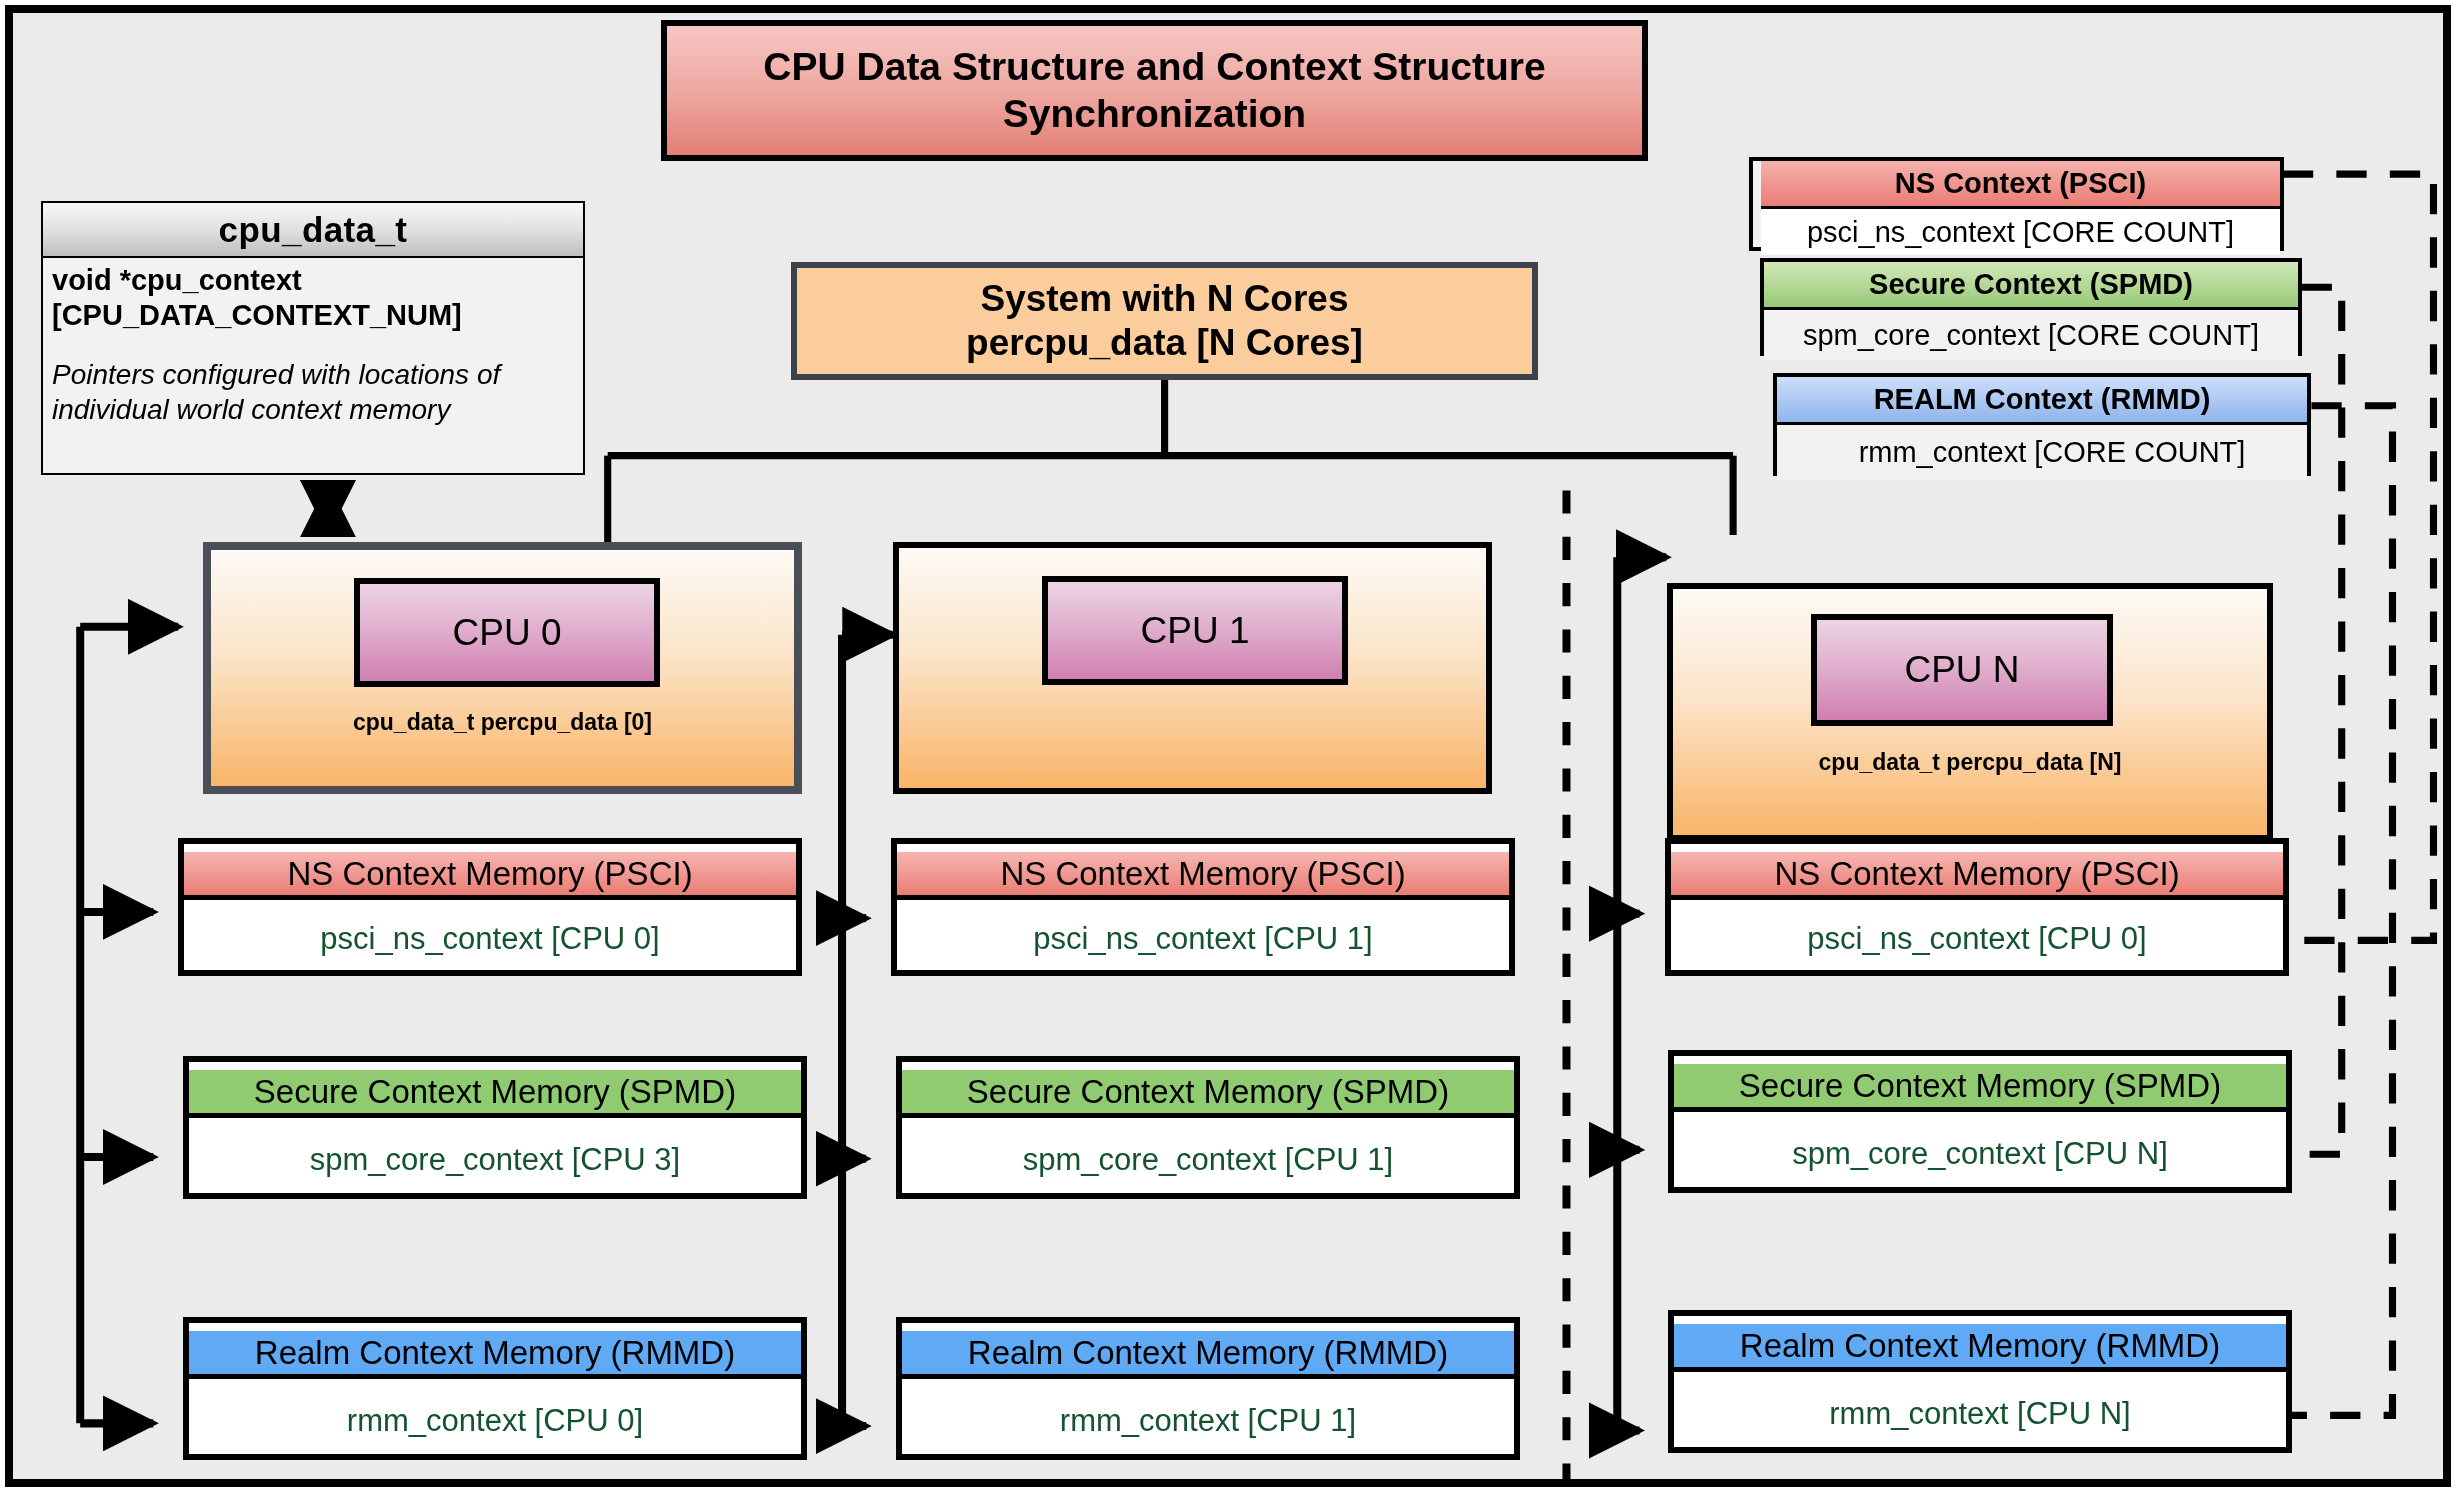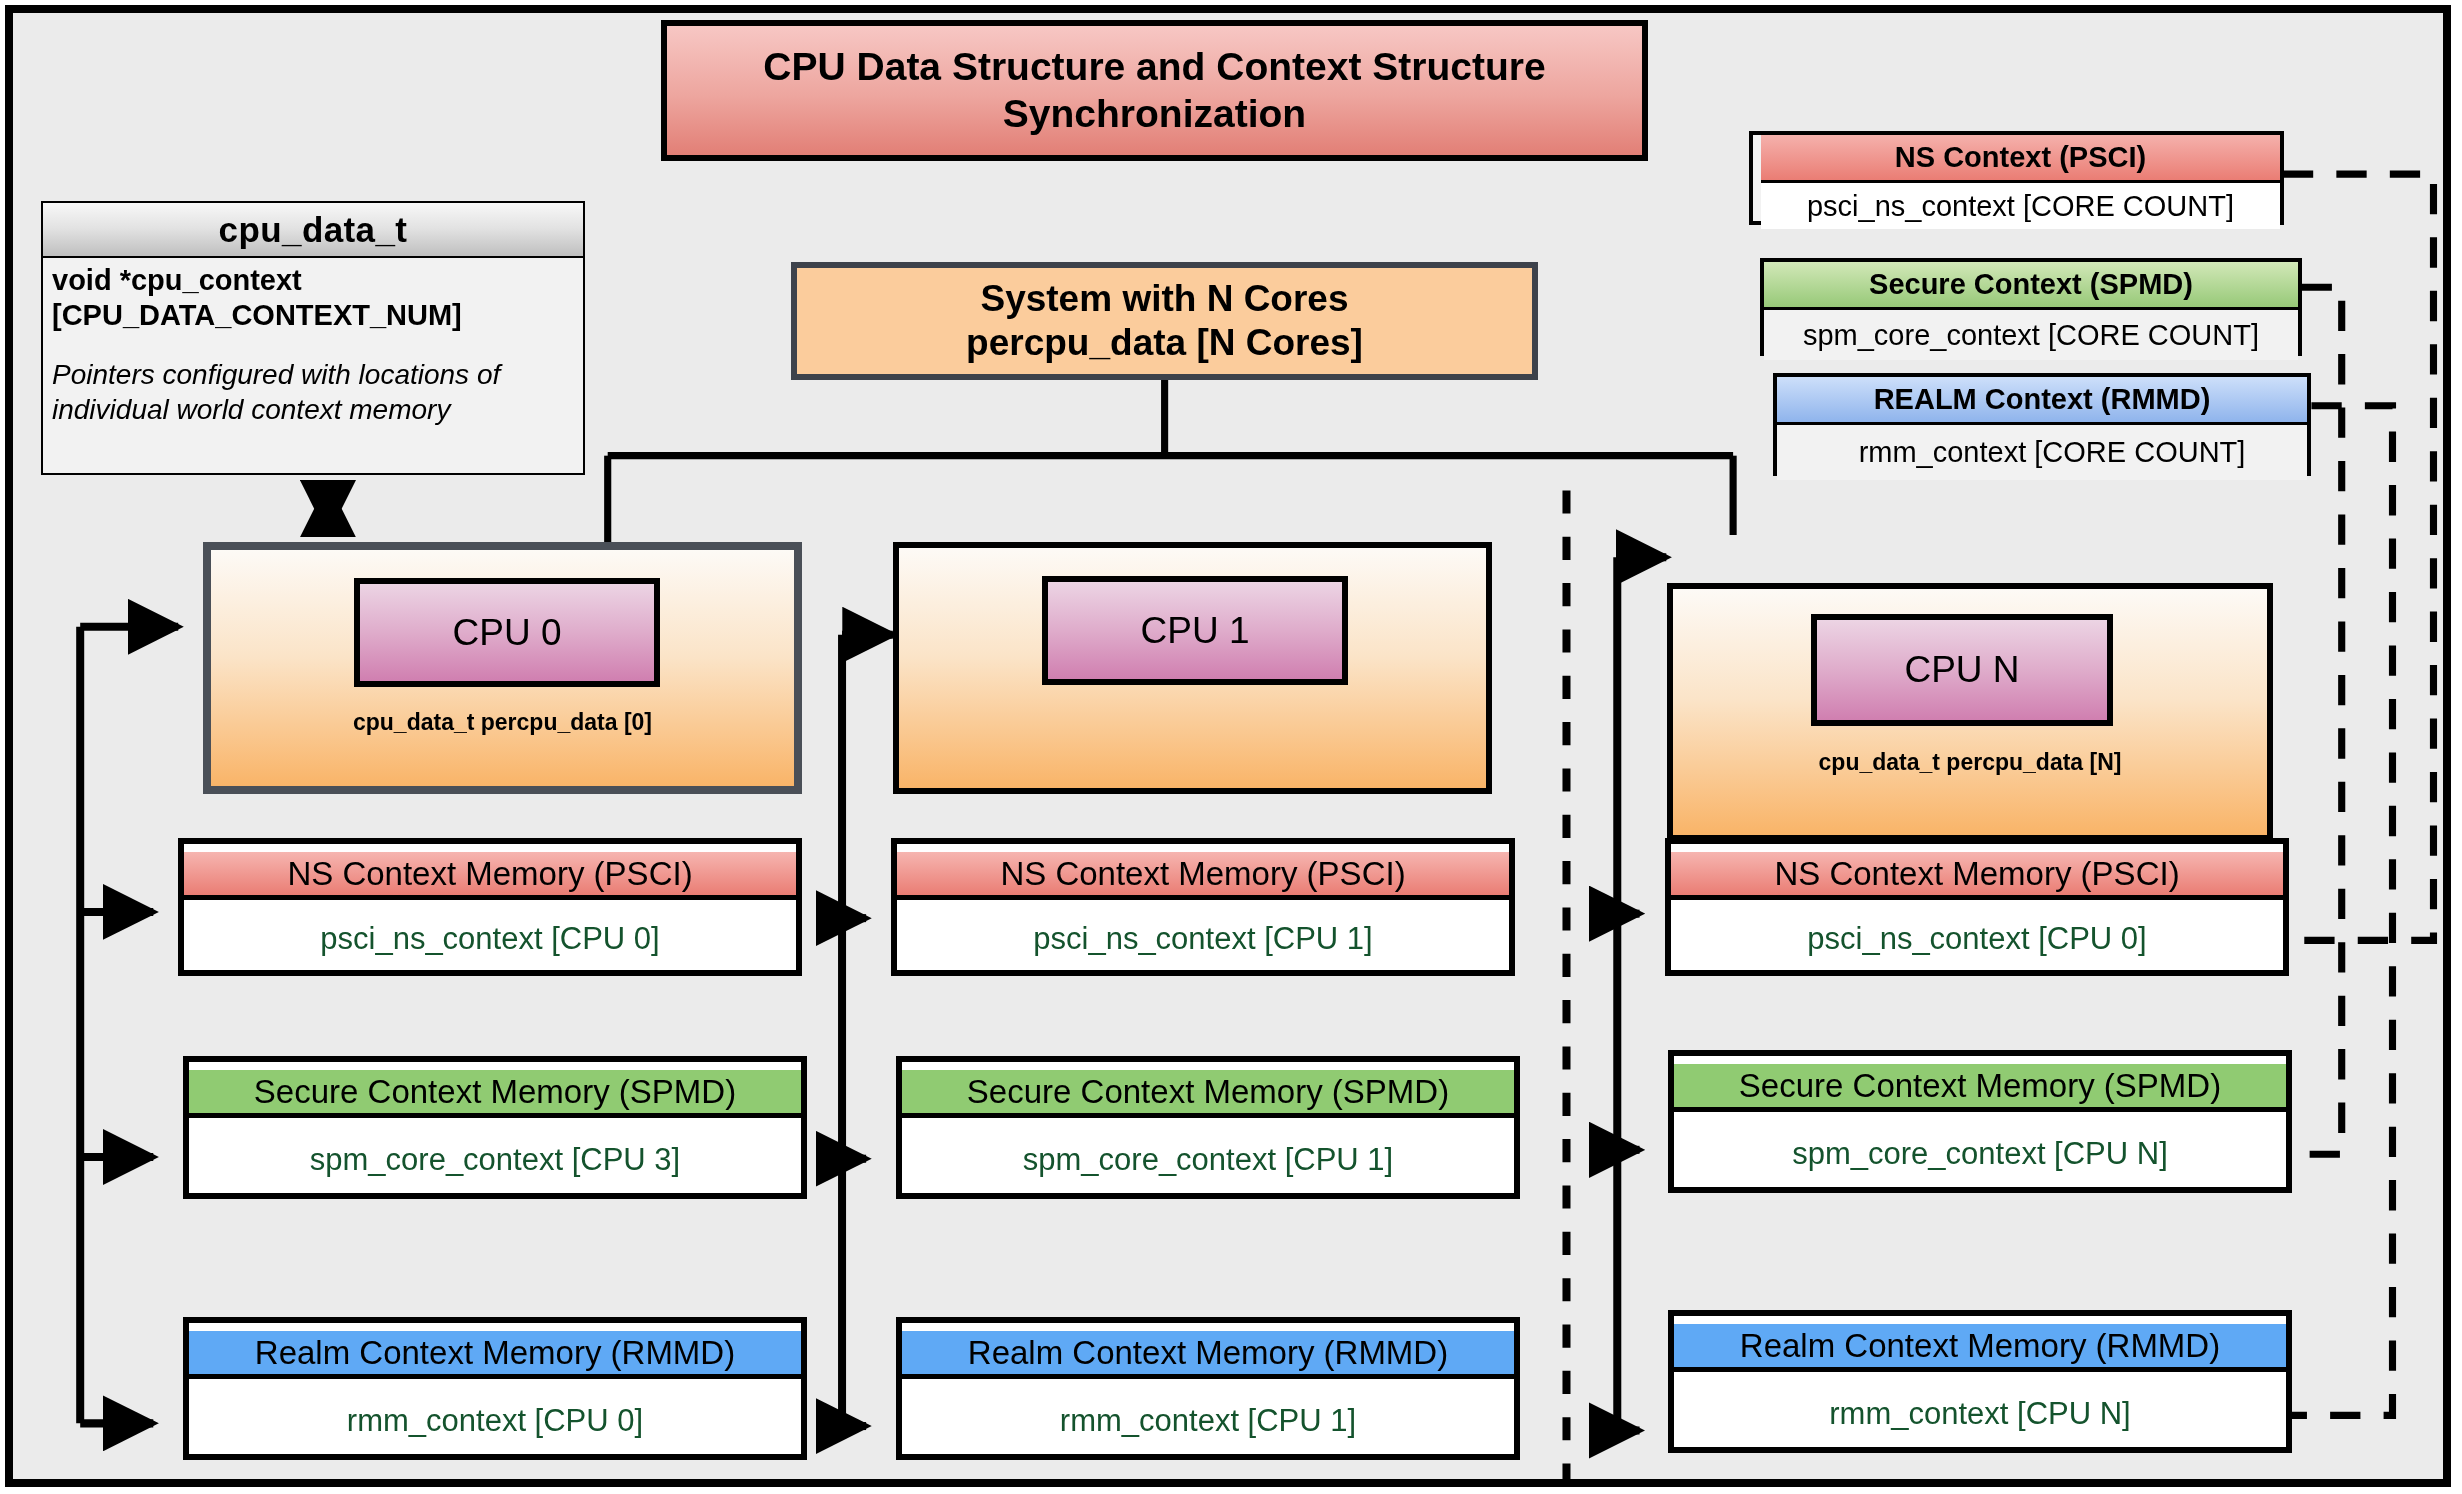--- a/index.html
+++ b/index.html
@@ -64,21 +64,21 @@
   .legend-box{border:4.5px solid #000000;background:#f2f2f2;}
   .legend-head{
     height:45px;border-bottom:3.6px solid #000;
     display:flex;align-items:center;justify-content:center;
     font-weight:bold;font-size:29px;color:#000;
   }
   .legend-body{
     display:flex;align-items:center;justify-content:center;
     font-size:29px;color:#000;
   }
-  #legend-ns{left:1749px;top:131px;width:535px;height:94px;padding-left:8px;}
+  #legend-ns{left:1749px;top:157px;width:535px;height:94px;padding-left:8px;}
   #legend-ns .legend-head{background:linear-gradient(to bottom,#f5b1ac 0%,#ea7d74 100%);}
   #legend-ns .legend-body{height:46px;background:#ffffff;}
   #legend-sec{left:1760px;top:258px;width:542px;height:98px;}
   #legend-sec .legend-head{background:linear-gradient(to bottom,#d2e8b8 0%,#97c978 100%);}
   #legend-sec .legend-body{height:50px;background:#f2f2f2;}
   #legend-realm{left:1773px;top:373px;width:538px;height:103px;}
   #legend-realm .legend-head{background:linear-gradient(to bottom,#cddffa 0%,#8fb4ec 100%);}
   #legend-realm .legend-body{height:55px;background:#f2f2f2;padding-left:20px;}
 
   

